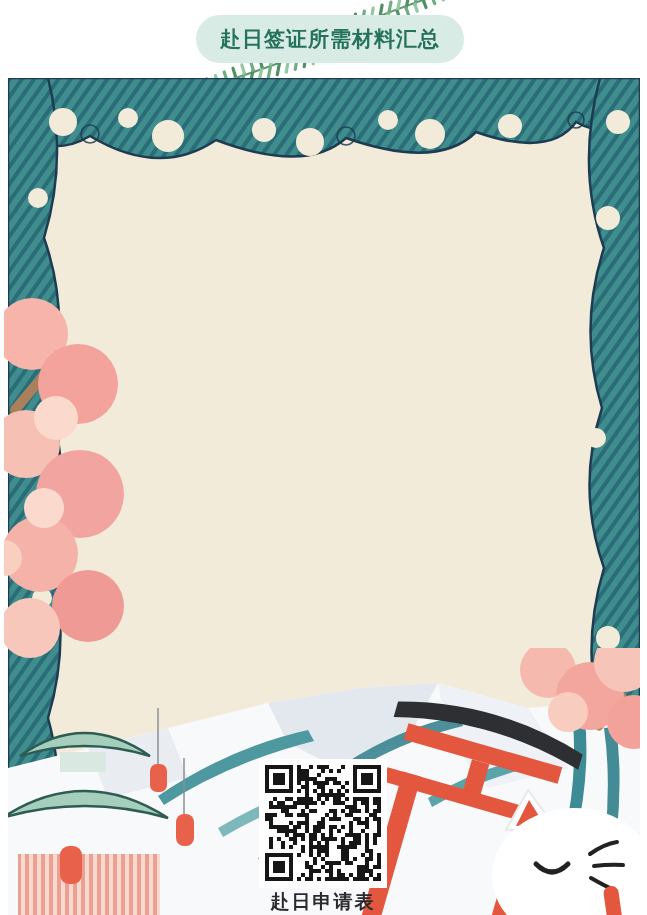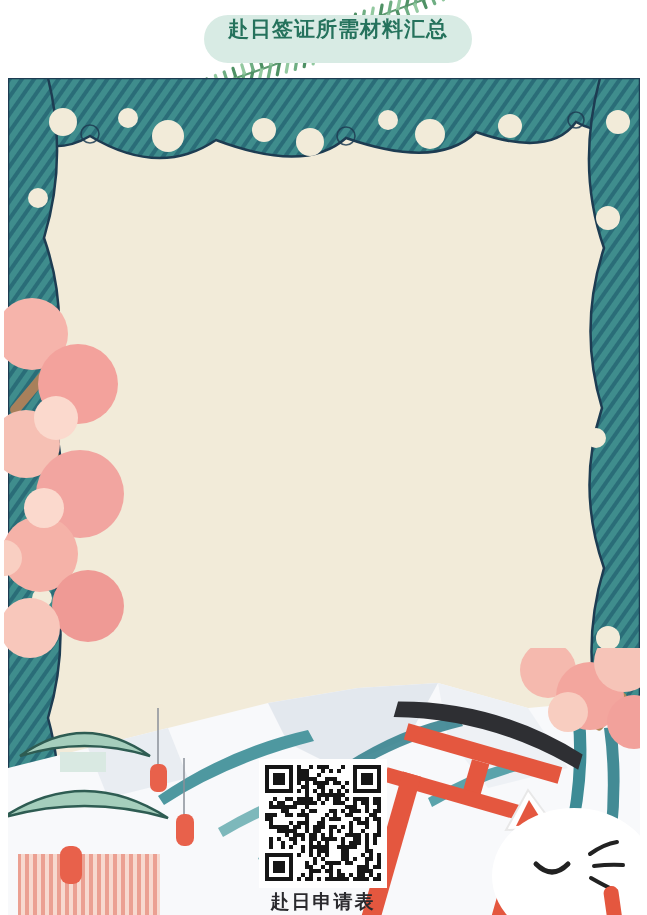--- a/index.html
+++ b/index.html
@@ -1,21 +1,21 @@
 <!DOCTYPE html>
 <html><head>
 <meta charset="utf-8">
 <style>
   html,body{margin:0;padding:0;background:#ffffff;}
   .page{position:relative;width:647px;height:915px;background:#ffffff;overflow:hidden;
         font-family:"Liberation Sans","DejaVu Sans",sans-serif;}
   
   .fern{position:absolute;pointer-events:none;}
-  .header-pill{position:absolute;left:204px;top:15px;width:268px;height:48px;border-radius:24px;
-      background:#d8ebe4;display:flex;justify-content:center;z-index:3;}
+  .header-pill{position:absolute;left:196px;top:15px;width:268px;height:48px;border-radius:24px;
+      background:#d8ebe4;display:flex;align-items:center;justify-content:center;z-index:3;}
   .header-pill span{font-size:21px;font-weight:700;color:#25725c;letter-spacing:1px;}
   
   .poster{position:absolute;left:8px;top:78px;width:632px;height:837px;background:#bef264;}
   .inner{position:absolute;left:36px;top:36px;width:560px;height:801px;background:#e7e8ef;
      background-image:repeating-linear-gradient(45deg,rgba(255,255,255,.28) 0 1px,transparent 1px 4px);z-index:1;}
   .inner::before{content:"";position:absolute;left:11px;right:11px;top:13px;bottom:8px;
      border:1px solid rgba(135,140,158,.55);pointer-events:none;}
   .border-art{position:absolute;left:0;top:0;z-index:2;pointer-events:none;}
   .clouds{position:absolute;left:0;top:0;pointer-events:none;}
   .poster-title{position:absolute;left:0;top:96px;width:100%;text-align:center;

